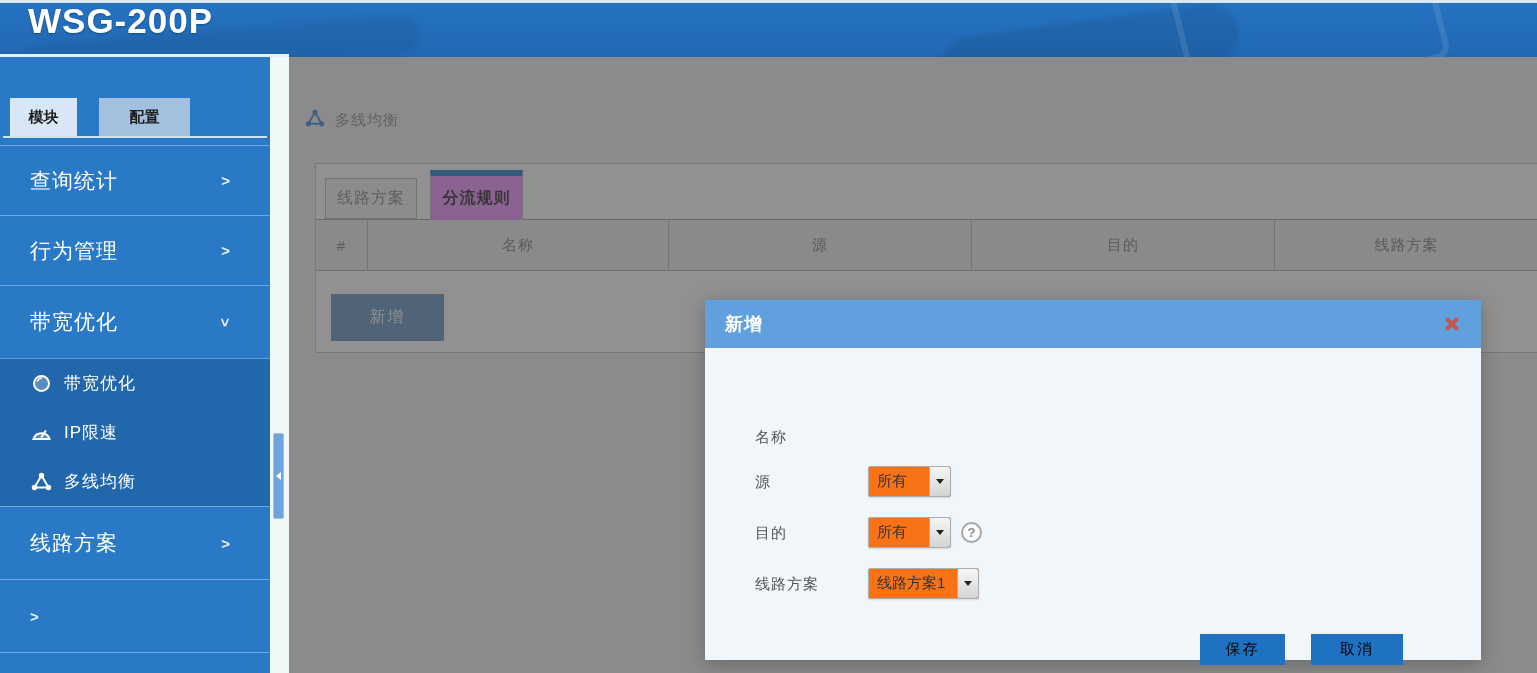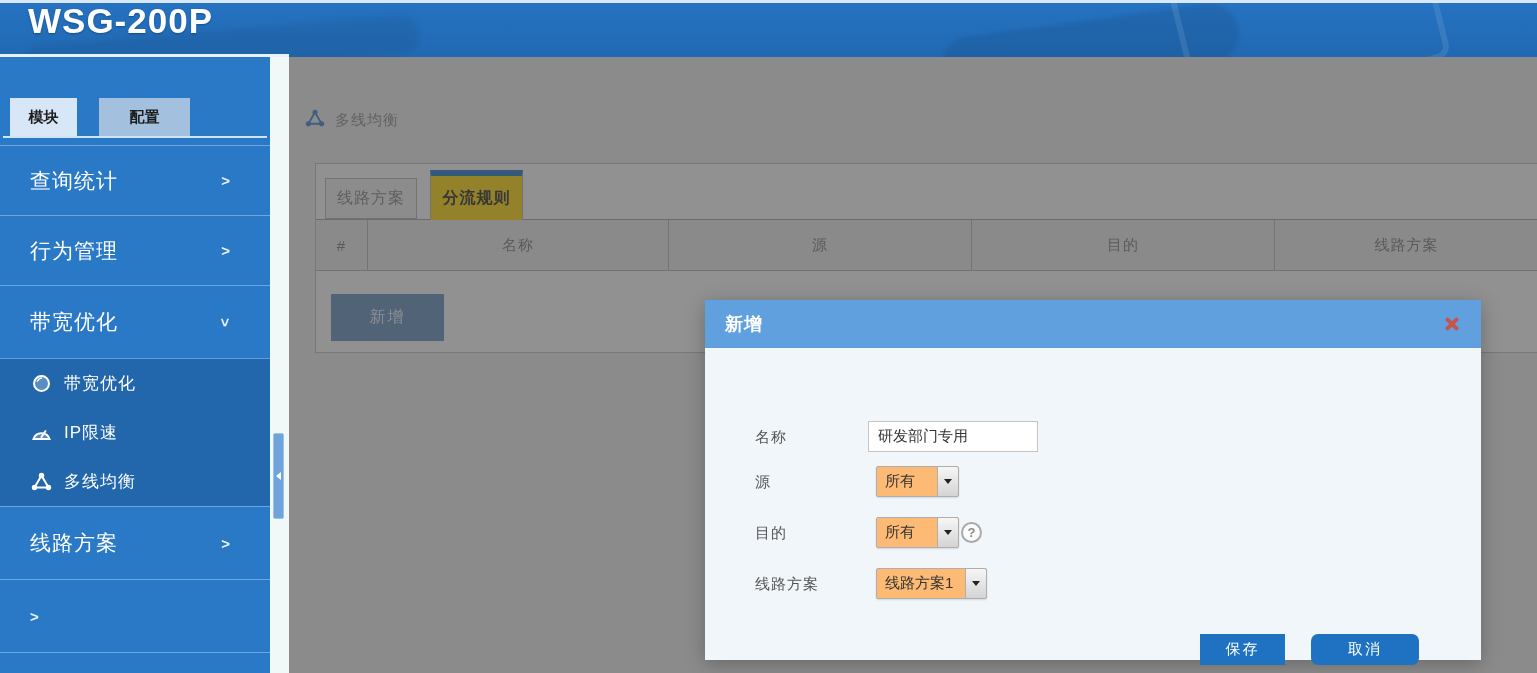--- a/index.html
+++ b/index.html
@@ -50,21 +50,21 @@
 
   
   .content { position:absolute; left:289px; top:57px; width:1248px; height:616px; background:#f0f0f0; }
   .breadcrumb { position:absolute; left:16px; top:52px; display:flex; align-items:center; gap:10px; }
   .breadcrumb .btxt { color:#a8a8a8; font-size:15px; letter-spacing:1px; }
   .panel { position:absolute; left:26px; top:106px; right:-2px; height:190px; background:#fafafa; border:1px solid #cfcfcf; }
   .tabs-row { position:relative; height:55px; }
   .ctab-inactive { position:absolute; left:9px; top:14px; width:92px; height:41px; background:#f2f2f2;
                    border:1px solid #c6c6c6; display:flex; align-items:center; justify-content:center;
                    font-size:16px; color:#a5a5a5; letter-spacing:1px; cursor:pointer; }
-  .ctab-active { position:absolute; left:114px; top:6px; width:93px; height:50px; background:#fde047;
+  .ctab-active { position:absolute; left:114px; top:6px; width:93px; height:50px; background:#f0abfc;
                  border-left:1px solid #c6c6c6; border-right:1px solid #c6c6c6; border-top:6px solid #5b9bd5;
                  display:flex; align-items:center; justify-content:center; font-size:16px; font-weight:bold;
                  color:#5f5f5f; letter-spacing:1px; z-index:2; cursor:pointer; }
   .thead { display:flex; height:52px; border-top:1px solid #b8b8b8; border-bottom:1px solid #c4c4c4; background:#eeeeee; }
   .th { display:flex; align-items:center; justify-content:center; color:#9c9c9c; font-size:15px;
         border-right:1px solid #c9c9c9; letter-spacing:1px; }
   .th.c0 { width:52px; } .th.c1 { width:301px; } .th.c2 { width:303px; } .th.c3 { width:303px; }
   .th.c4 { flex:1; border-right:none; }
   .add-btn { position:absolute; left:15px; top:130px; width:113px; height:47px; background:#8cabcd; border:none;
              color:#eef3f9; font-size:16px; letter-spacing:2px; cursor:pointer;
@@ -78,34 +78,34 @@
   .modal-title { color:#fff; font-size:18px; font-weight:bold; letter-spacing:1px; flex:1; }
   .modal-close { width:18px; height:18px; position:relative; cursor:pointer; }
   .modal-close .bar { position:absolute; left:1px; top:7px; width:16px; height:4px; background:#c4564c; border-radius:1px; }
   .modal-close .bar.b1 { transform:rotate(45deg); }
   .modal-close .bar.b2 { transform:rotate(-45deg); }
   .modal-body { position:relative; height:312px; background:#f1f6fa; }
   .flabel { position:absolute; left:50px; width:105px; height:31px; line-height:31px; font-size:15px; color:#555;
             letter-spacing:1px; }
   .txtinput { position:absolute; left:163px; width:170px; height:31px; border:1px solid #c4c4c4; background:#fff;
               padding:0 9px; font-size:15px; color:#333; font-family:"Liberation Sans","DejaVu Sans",sans-serif; }
-  .sel { position:absolute; left:163px; height:31px; background:#fdba74; border:1px solid #aeaeae; border-radius:2px;
-         display:flex; align-items:stretch; box-shadow:0 1px 2px rgba(0,0,0,.12); cursor:pointer;margin-left:8px; }
+  .sel { position:absolute; left:163px; height:31px; background:#f97316; border:1px solid #aeaeae; border-radius:2px;
+         display:flex; align-items:stretch; box-shadow:0 1px 2px rgba(0,0,0,.12); cursor:pointer; }
   .sel .val { flex:1; display:flex; align-items:center; padding:0 8px; font-size:15px; color:#333; }
   .sel .arrow-box { width:21px; background:linear-gradient(180deg,#f6f6f6,#d4d4d4); border-left:1px solid #aeaeae;
                     display:flex; align-items:center; justify-content:center; border-radius:0 2px 2px 0; }
   .caret { width:0; height:0; border-left:4px solid transparent; border-right:4px solid transparent;
            border-top:5px solid #222; }
   .help { position:absolute; left:256px; width:21px; height:21px; border:2px solid #a9a9a9; border-radius:50%;
           background:#fbfbfb; color:#8a8a8a; font-size:13px; font-weight:bold; display:flex; align-items:center;
           justify-content:center; cursor:pointer; }
-  .mbtn { position:absolute; height:31px; background:#1e72c1; border:none; color:#ffffff; font-size:15px;
+  .mbtn { position:absolute; height:31px; background:#1e72c1; border:none; color:#000000; font-size:15px;
           letter-spacing:2px; cursor:pointer; font-family:"Liberation Sans","DejaVu Sans",sans-serif; }
   .mbtn.save { left:495px; top:286px; width:85px; }
-  .mbtn.cancel { left:606px; top:286px; width:108px;border-radius:7px; }
+  .mbtn.cancel { left:606px; top:286px; width:92px; }
 </style>
 </head>
 <body>
 
 <div class="topbar">
   <div class="deco3"></div>
   <div class="deco2"></div>
   <div class="deco1"></div>
   <div class="brand">WSG-200P</div>
 </div>
@@ -222,21 +222,20 @@
   <div class="modal-head">
     <span class="modal-title">新增</span>
     <span class="modal-close">
       <span class="bar b1"></span>
         <span class="bar b2"></span>
     </span>
   </div>
   <div class="modal-body">
 
     <div class="flabel" style="top:73px;">名称</div>
-    <input class="txtinput" style="top: 73px;" type="text" value="研发部门专用">
 
     <div class="flabel" style="top:118px;">源</div>
     <div class="sel" style="top:118px; width:83px;">
       <span class="val">所有</span>
       <span class="arrow-box">
           <span class="caret"></span>
         </span>
     </div>
 
     <div class="flabel" style="top:169px;">目的</div>

